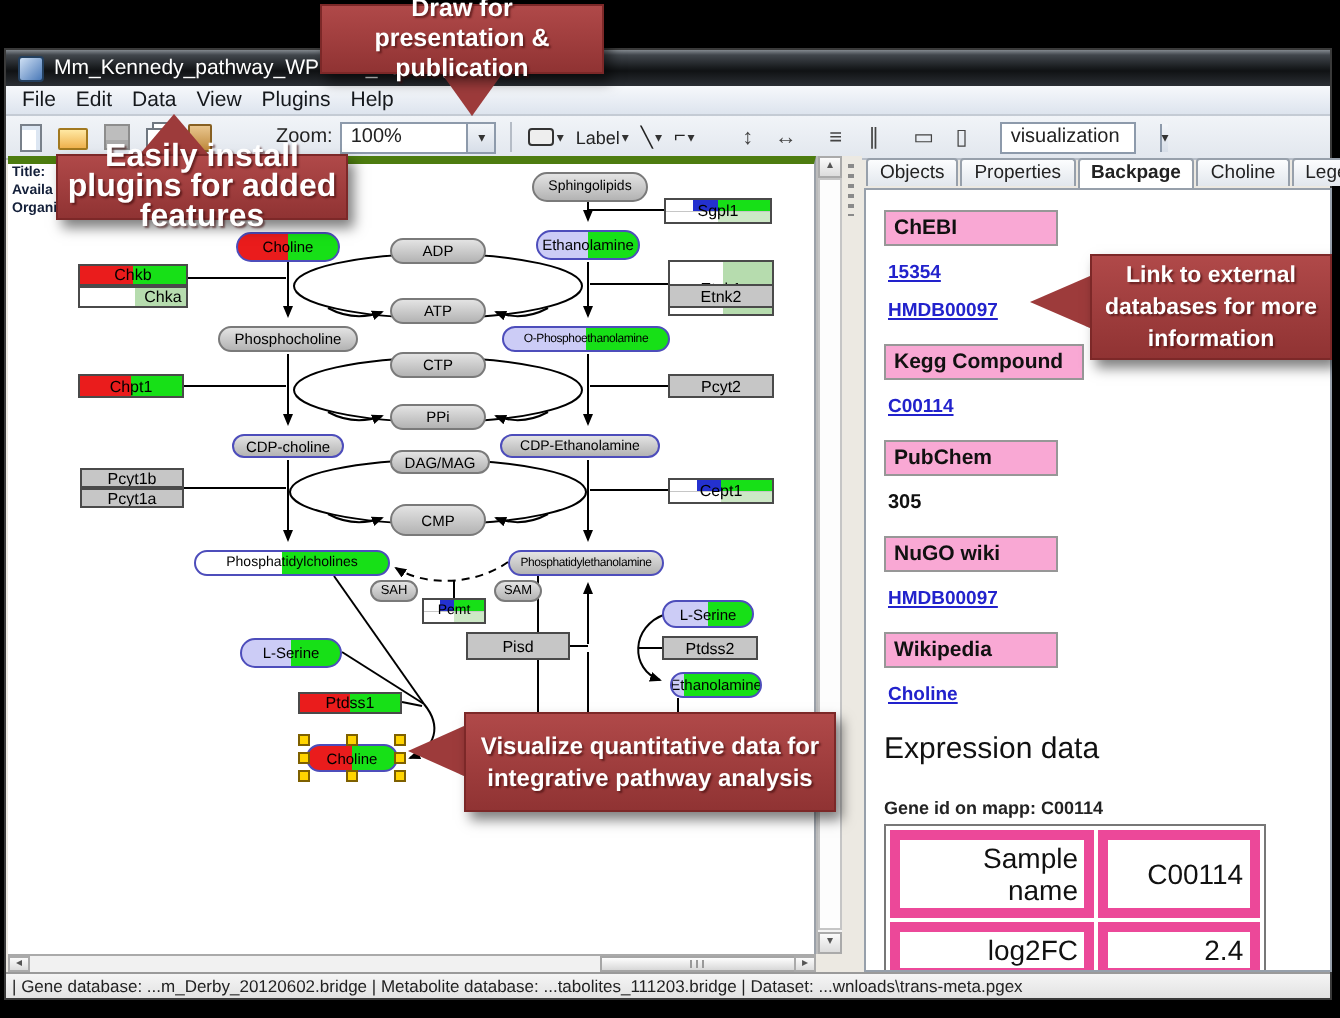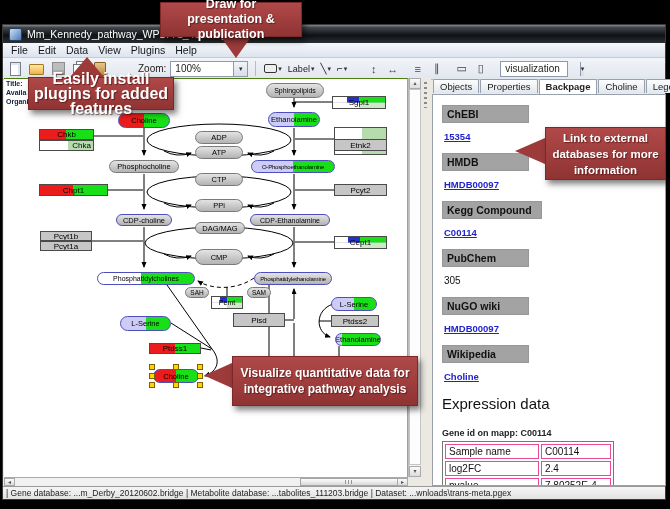--- a/index.html
+++ b/index.html
@@ -29,21 +29,21 @@
   .combo{background:#fff;border:1px solid #8d9aab;height:14px;display:flex;align-items:center;
          font-size:10px;padding-left:4px;position:relative;gap:20px;}
   .combo .caret{margin-left:auto;width:13px;height:100%;background:linear-gradient(#f2f5f9,#d7dee8);
                 border-left:1px solid #8d9aab;display:flex;align-items:center;justify-content:center;font-size:7px;color:#333;}
   .tool{display:flex;align-items:center;gap:1px;font-size:9px;color:#222;padding:0 1px;}
   .node-glyph{width:11px;height:7px;border:1px solid #333;border-radius:2px;background:#eee;display:inline-block;}
   .caret-s{font-size:7px;color:#333;}
   .alnico{font-size:11px;color:#444;width:15px;text-align:center;}
   
   .canvas{position:absolute;left:1px;top:53px;width:404px;height:399px;background:#fff;
-          border-top:1px solid #4d7c0f;border-right:1px solid #9aa0a8;box-sizing:border-box;overflow:hidden;}
+          border-top:4px solid #4d7c0f;border-right:1px solid #9aa0a8;box-sizing:border-box;overflow:hidden;}
   .caninfo{position:absolute;left:2px;top:0;font-size:7px;font-weight:bold;color:#14203a;line-height:9px;}
   .pill{position:absolute;border:1px solid #7a7a7a;border-radius:8px;display:flex;align-items:center;justify-content:center;
         font-size:7.5px;color:#000;background:linear-gradient(#e3e3e3,#b3b3b3);white-space:nowrap;overflow:hidden;box-sizing:border-box;}
   .blue-rim{border-color:#4d4dbb;}
   .gbox{position:absolute;border:1px solid #4a4a4a;display:flex;align-items:center;justify-content:center;
         font-size:8px;color:#000;background:#c6c6c6;white-space:nowrap;overflow:hidden;box-sizing:border-box;}
   .rg{background:linear-gradient(90deg,#ea1c1c 0 50%,#17e017 50% 100%);}
   .lvg{background:linear-gradient(90deg,#ccccf6 0 50%,#17e017 50% 100%);}
   .wg{background:linear-gradient(90deg,#fff 0 52%,#b6dcae 52% 100%);}
   .wgrn{background:linear-gradient(90deg,#fff 0 45%,#17e017 45% 100%);}
@@ -71,29 +71,29 @@
   .splitter .grip{position:absolute;left:3px;top:4px;width:3px;height:26px;
                   background:repeating-linear-gradient(#8a8a8a 0 2px,transparent 2px 5px);}
   
   .panel{position:absolute;left:428px;top:53px;width:236px;height:408px;}
   .tabs{display:flex;height:16px;align-items:center;padding-left:2px;}
   .tab{border:1px solid #97a0ab;border-bottom:none;background:linear-gradient(#fcfdfe,#e2e7ed);
        font-size:9.5px;color:#222;padding:1px 6px;margin-right:1px;border-radius:2px 2px 0 0;}
   .tab.active{background:#fff;font-weight:bold;padding-bottom:2px;}
   .panelbody{position:absolute;left:1px;right:1px;top:16px;bottom:0;background:#fff;border:1px solid #97a0ab;
              box-sizing:border-box;padding:6px 0 0 9px;overflow:hidden;}
-  .sechead{display:inline-block;min-width:72px;background:#a3a3a3;border:1px solid #979797;
+  .sechead{display:inline-block;min-width:72px;background:#f9a8d4;border:1px solid #979797;
            font-weight:bold;font-size:10.5px;color:#111;padding:2px 9px 2px 4px;margin-top:11px;}
   .sechead.first{margin-top:4px;}
   .seclink{display:block;color:#2222cc;font-weight:bold;font-size:9.5px;text-decoration:underline;margin:8px 0 0 2px;cursor:pointer;}
-  .secval{display:block;color:#111;font-weight:normal;font-size:10px;margin:8px 0 0 2px;}
+  .secval{display:block;color:#111;font-weight:bold;font-size:10px;margin:8px 0 0 2px;}
   .exphead{font-weight:normal;font-size:15px;color:#111;margin:13px 0 0 0;}
   .mapplab{font-weight:bold;font-size:9px;color:#222;margin:16px 0 3px 0;}
   table.exp{border:1px solid #777;border-spacing:2px;background:#fff;}
-  table.exp td{border:1px solid #ec4899;font-size:10px;color:#111;text-align:left;padding:1px 3px;}
+  table.exp td{border:5px solid #ec4899;font-size:14px;color:#111;text-align:right;padding:1px 3px;}
   table.exp td.c1{width:86px;} table.exp td.c2{width:62px;}
   
   .statusbar{position:absolute;left:0;right:0;bottom:0;height:13px;background:linear-gradient(#f5f5f5,#e2e2e2);
              border-top:1px solid #9a9a9a;font-size:8.5px;color:#222;display:flex;align-items:center;padding-left:3px;box-sizing:border-box;}
   
   .callout{position:absolute;background:linear-gradient(#b04949,#903333);border:1px solid #7c2828;
            color:#fff;font-weight:bold;text-align:center;display:flex;align-items:center;justify-content:center;
            box-shadow:3px 4px 6px rgba(0,0,0,.5);z-index:60;text-shadow:1px 1px 1px rgba(60,10,10,.6);box-sizing:border-box;}
   .c-arrow{position:absolute;background:#9d3b3b;z-index:59;box-shadow:2px 3px 5px rgba(0,0,0,.4);}
   .arr-down{clip-path:polygon(0 0,100% 0,50% 100%);}
@@ -226,27 +226,27 @@
 
     <div class="nodes">
       <div class="pill" style="left:262px;top:4px;width:58px;height:15px;font-size:7px;">Sphingolipids</div>
       <div class="gbox viz2" style="left:328px;top:17px;width:54px;height:13px;">Sgpl1</div>
       <div class="pill lvg blue-rim" style="left:264px;top:33px;width:52px;height:15px;">Ethanolamine</div>
       <div class="gbox wg" style="left:330px;top:48px;width:53px;height:28px;">Etnk1</div>
       <div class="gbox" style="left:330px;top:60px;width:53px;height:12px;">Etnk2</div>
       <div class="pill rg blue-rim" style="left:114px;top:34px;width:52px;height:15px;">Choline</div>
       <div class="gbox rg" style="left:35px;top:50px;width:55px;height:11px;">Chkb</div>
       <div class="gbox wg" style="left:35px;top:61px;width:55px;height:11px;padding-left:30px;">Chka</div>
-      <div class="pill" style="left:191px;top:52px;width:48px;height:13px;">ADP</div>
+      <div class="pill" style="left:191px;top:37px;width:48px;height:13px;">ADP</div>
       <div class="pill" style="left:191px;top:67px;width:48px;height:13px;">ATP</div>
       <div class="pill" style="left:105px;top:81px;width:70px;height:13px;">Phosphocholine</div>
       <div class="pill lvg blue-rim fs6" style="left:247px;top:81px;width:84px;height:13px;">O-Phosphoethanolamine</div>
       <div class="pill" style="left:191px;top:94px;width:48px;height:13px;">CTP</div>
       <div class="pill" style="left:191px;top:120px;width:48px;height:13px;">PPi</div>
-      <div class="gbox rg" style="left:35px;top:105px;width:69px;height:12px;">Chpt1</div>
+      <div class="gbox rg" style="left:35px;top:105px;width:53px;height:12px;">Chpt1</div>
       <div class="gbox" style="left:330px;top:105px;width:53px;height:12px;">Pcyt2</div>
       <div class="pill blue-rim" style="left:112px;top:135px;width:56px;height:12px;">CDP-choline</div>
       <div class="pill blue-rim fs7" style="left:246px;top:135px;width:80px;height:12px;">CDP-Ethanolamine</div>
       <div class="pill" style="left:191px;top:143px;width:50px;height:12px;">DAG/MAG</div>
       <div class="pill" style="left:191px;top:170px;width:48px;height:16px;">CMP</div>
       <div class="gbox" style="left:36px;top:152px;width:52px;height:10px;">Pcyt1b</div>
       <div class="gbox" style="left:36px;top:162px;width:52px;height:10px;">Pcyt1a</div>
       <div class="gbox viz2" style="left:330px;top:157px;width:53px;height:13px;">Cept1</div>
       <div class="pill wgrn blue-rim fs7" style="left:93px;top:193px;width:98px;height:13px;">Phosphatidylcholines</div>
       <div class="pill blue-rim fs6" style="left:250px;top:193px;width:78px;height:13px;">Phosphatidylethanolamine</div>
@@ -293,21 +293,20 @@
     <div class="tabs">
       <div class="tab">Objects</div>
       <div class="tab">Properties</div>
       <div class="tab active">Backpage</div>
       <div class="tab">Choline</div>
       <div class="tab">Legend</div>
     </div>
     <div class="panelbody">
       <div class="sechead first">ChEBI</div>
       <a class="seclink">15354</a>
-      <div class="sechead">HMDB</div>
       <a class="seclink">HMDB00097</a>
       <div class="sechead">Kegg Compound</div>
       <a class="seclink">C00114</a>
       <div class="sechead">PubChem</div>
       <span class="secval">305</span>
       <div class="sechead">NuGO wiki</div>
       <a class="seclink">HMDB00097</a>
       <div class="sechead">Wikipedia</div>
       <a class="seclink">Choline</a>
       <div class="exphead">Expression data</div>

